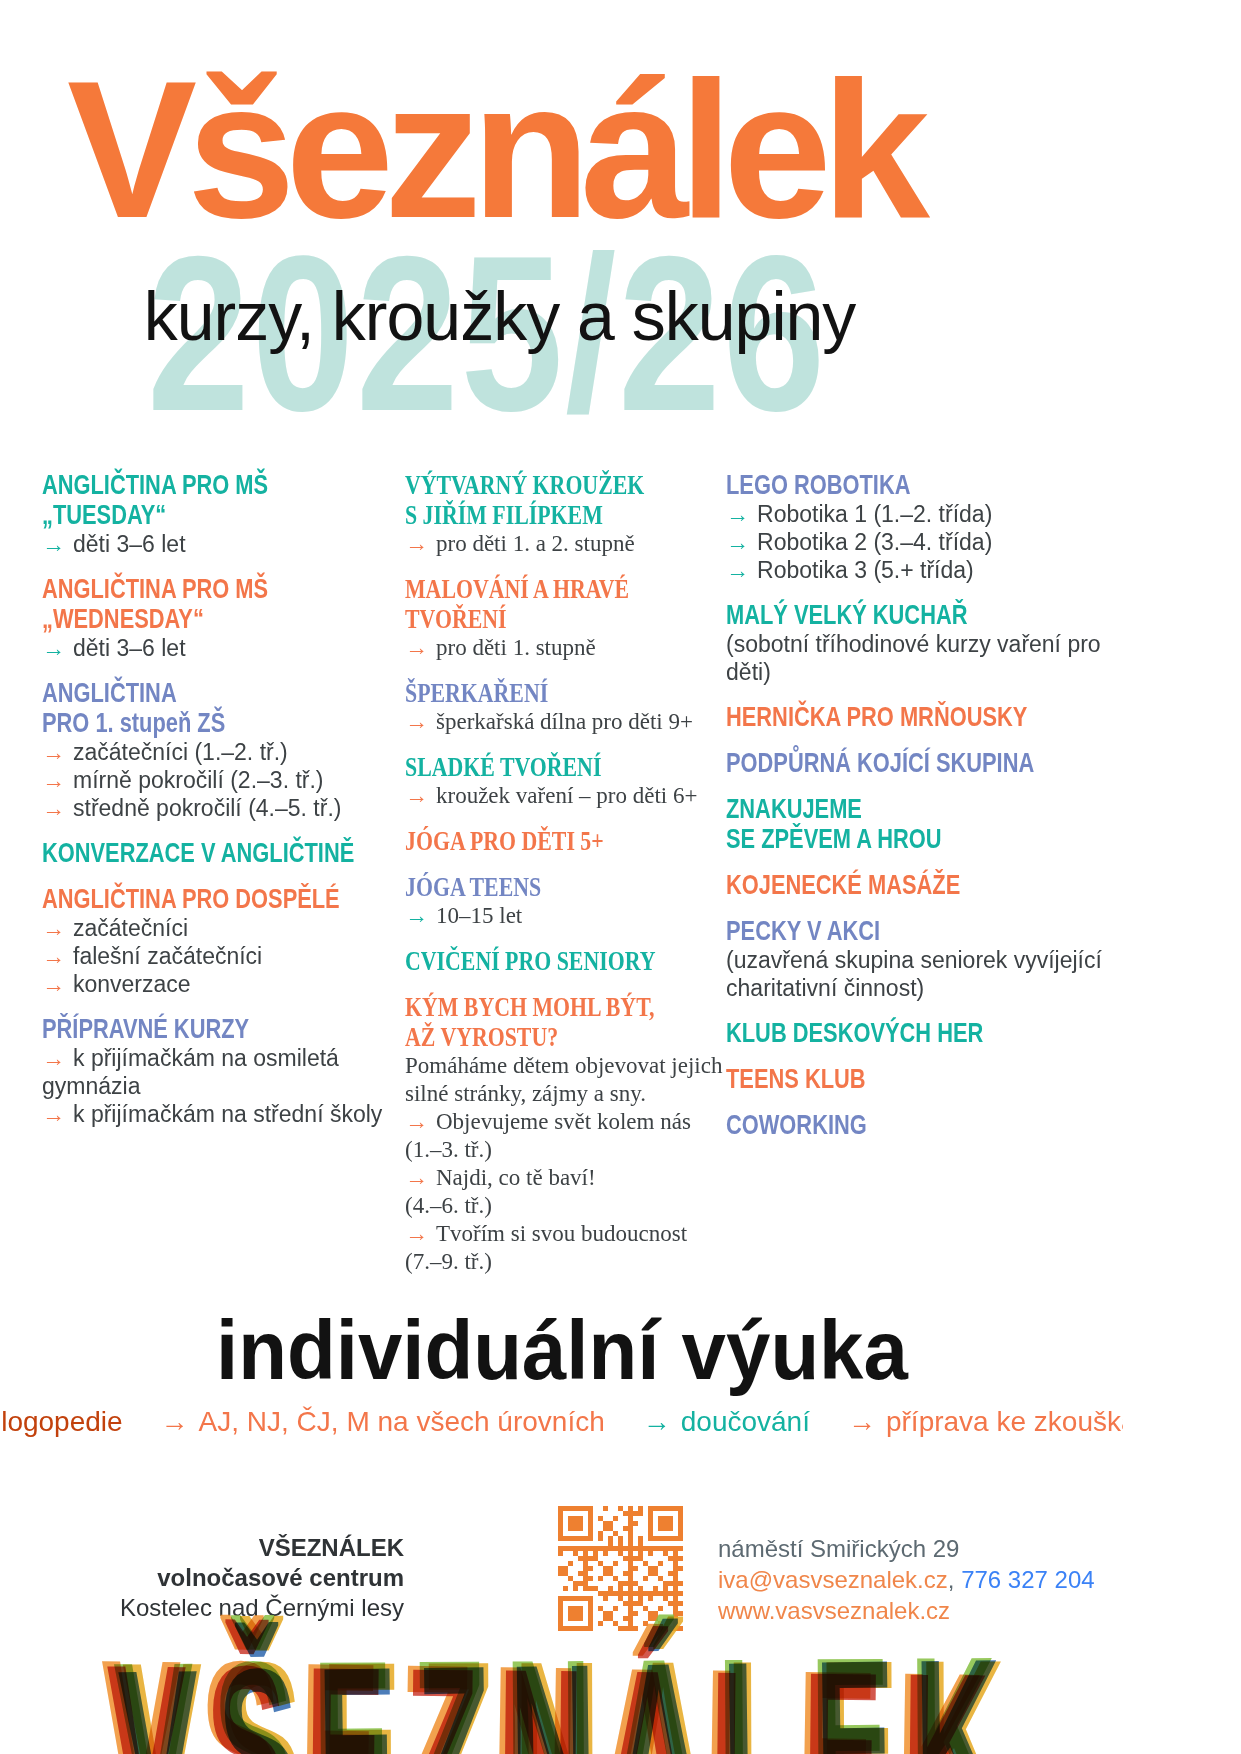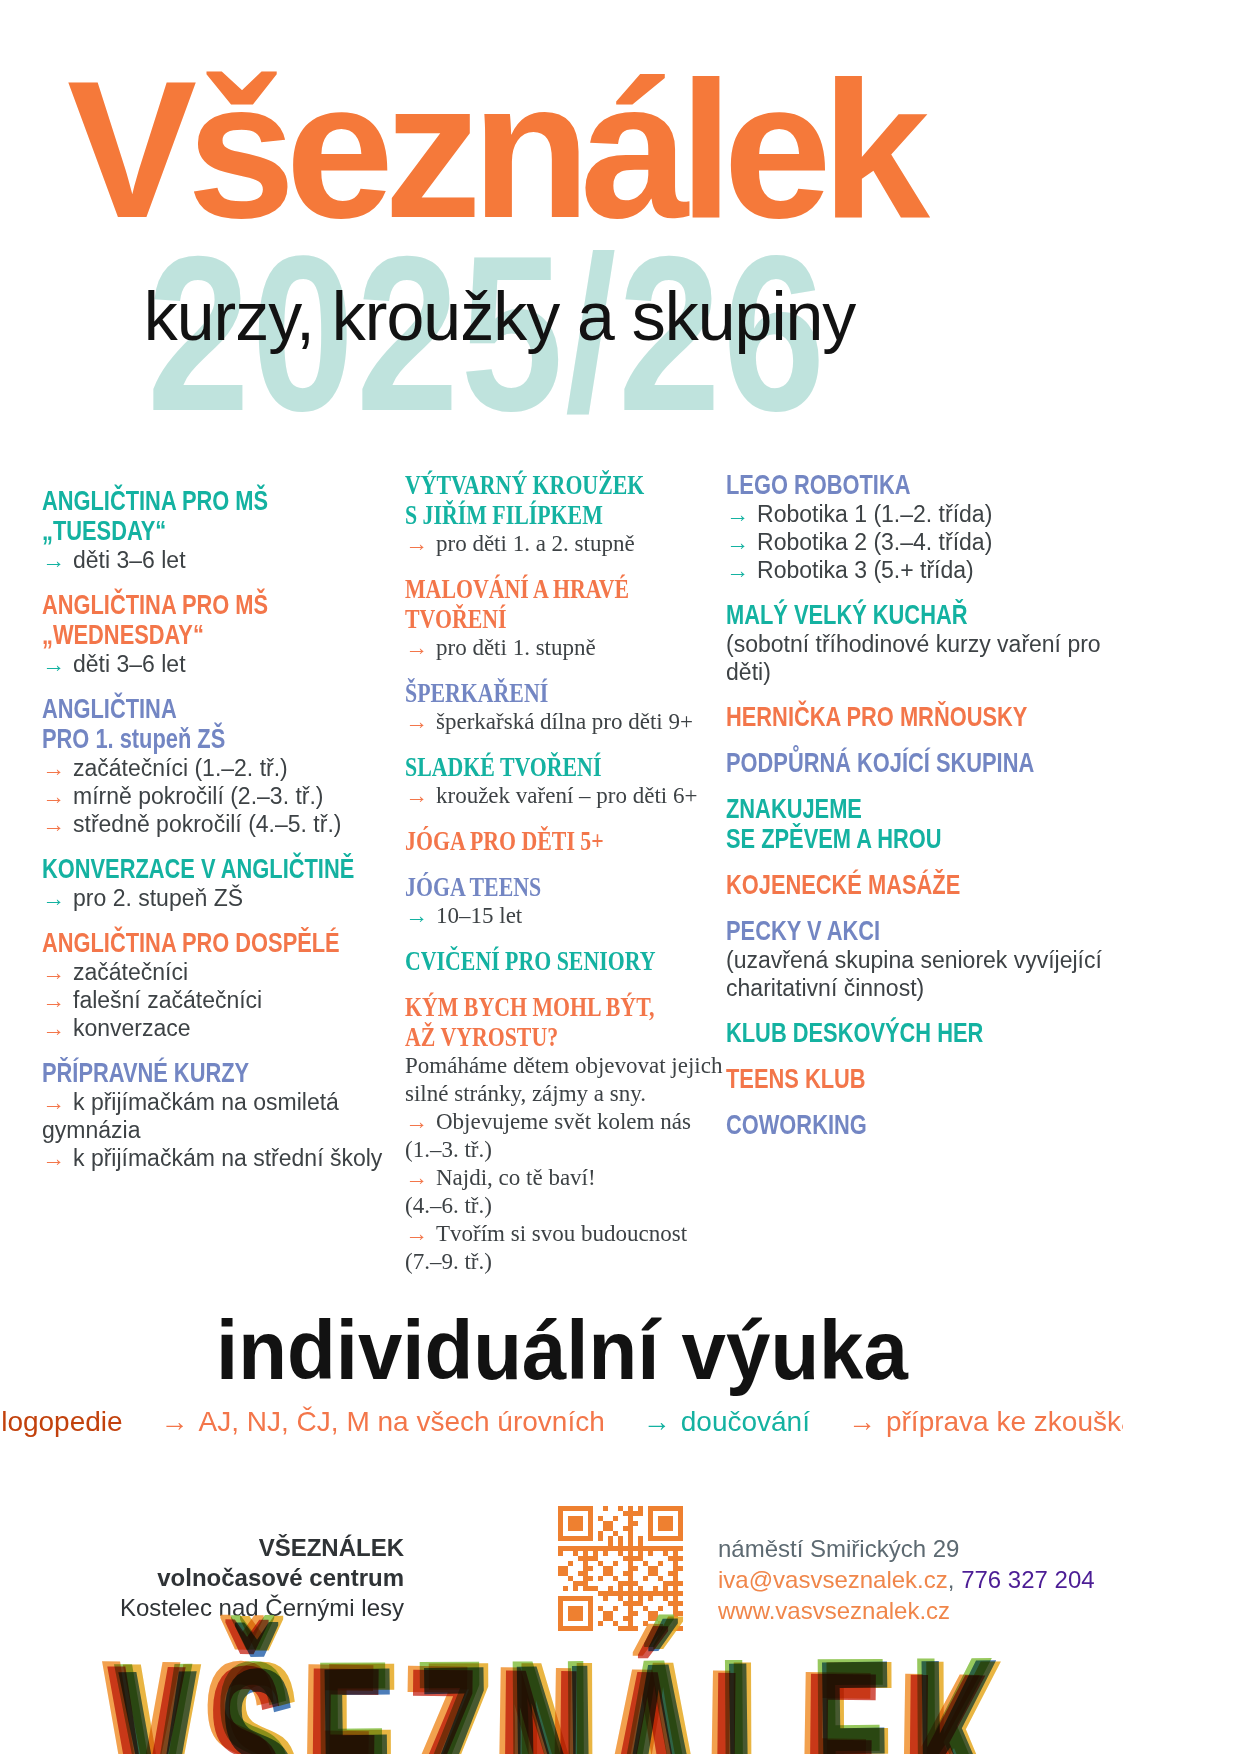--- a/index.html
+++ b/index.html
@@ -23,21 +23,21 @@
   }
   .subtitle{
     position:absolute;top:282px;left:50%;
     transform:translateX(-50%) translateX(-62px);
     font-size:68px;font-weight:400;letter-spacing:-1px;line-height:1;
     color:#121212;white-space:nowrap;z-index:2;
   }
   
   .columns{position:absolute;top:470px;left:42px;right:26px;display:flex;z-index:2;}
   .col{box-sizing:border-box;}
-  .col-1{width:363px;margin-top:16px;}
+  .col-1{width:363px;}
   .col-2{width:340px;font-family:Liberation Serif, serif;}
   .col-3{flex:1;max-width:430px;}
   .section{margin-bottom:16px;}
   .sec-title{
     font-size:28px;font-weight:700;line-height:30px;letter-spacing:0px;
     transform:scaleX(0.78);transform-origin:0 0;white-space:nowrap;
   }
   .sec-desc{font-size:23px;line-height:28px;color:#3d4245;max-width:400px;}
   .item-line{font-size:23px;line-height:28px;color:#3d4245;}
   .arrow{margin-right:8px;}
@@ -59,21 +59,21 @@
   }
   .footer-org .b{font-weight:700;}
   .qr{position:absolute;left:558px;top:1504px;width:125px;height:128px;}
   .footer-contact{
     position:absolute;top:1533px;left:718px;text-align:left;
     font-size:24px;line-height:31px;white-space:nowrap;
   }
   .addr{color:#5d6a72;}
   .email{color:#f0864a;}
   .sep{color:#5d6a72;}
-  .phone{color:#4c1d95;}
+  .phone{color:#3b82f6;}
   .site{color:#f0864a;}
   
   .crayon{
     position:absolute;top:1628px;left:0;right:0;height:130px;z-index:1;
   }
   .crayon-layer{
     position:absolute;top:0;left:50%;
     font-size:160px;font-weight:700;letter-spacing:26px;line-height:1;
     white-space:nowrap;mix-blend-mode:multiply;opacity:0.85;
   }
@@ -111,21 +111,20 @@
             <div>PRO 1. stupeň ZŠ</div>
           </div>
           <div class="item-line"><span class="arrow" style="color: rgb(243, 118, 74);">→</span><span>začátečníci (1.–2. tř.)</span></div>
           <div class="item-line"><span class="arrow" style="color: rgb(243, 118, 74);">→</span><span>mírně pokročilí (2.–3. tř.)</span></div>
           <div class="item-line"><span class="arrow" style="color: rgb(243, 118, 74);">→</span><span>středně pokročilí (4.–5. tř.)</span></div>
         </div>
         <div class="section">
           <div class="sec-title" style="color: rgb(20, 178, 161);">
             <div>KONVERZACE V ANGLIČTINĚ</div>
           </div>
-          <div class="item-line"><span class="arrow" style="color: rgb(20, 178, 161);">→</span><span>pro 2. stupeň ZŠ</span></div>
         </div>
         <div class="section">
           <div class="sec-title" style="color: rgb(243, 118, 74);">
             <div>ANGLIČTINA PRO DOSPĚLÉ</div>
           </div>
           <div class="item-line"><span class="arrow" style="color: rgb(243, 118, 74);">→</span><span>začátečníci</span></div>
           <div class="item-line"><span class="arrow" style="color: rgb(243, 118, 74);">→</span><span>falešní začátečníci</span></div>
           <div class="item-line"><span class="arrow" style="color: rgb(243, 118, 74);">→</span><span>konverzace</span></div>
         </div>
         <div class="section">

